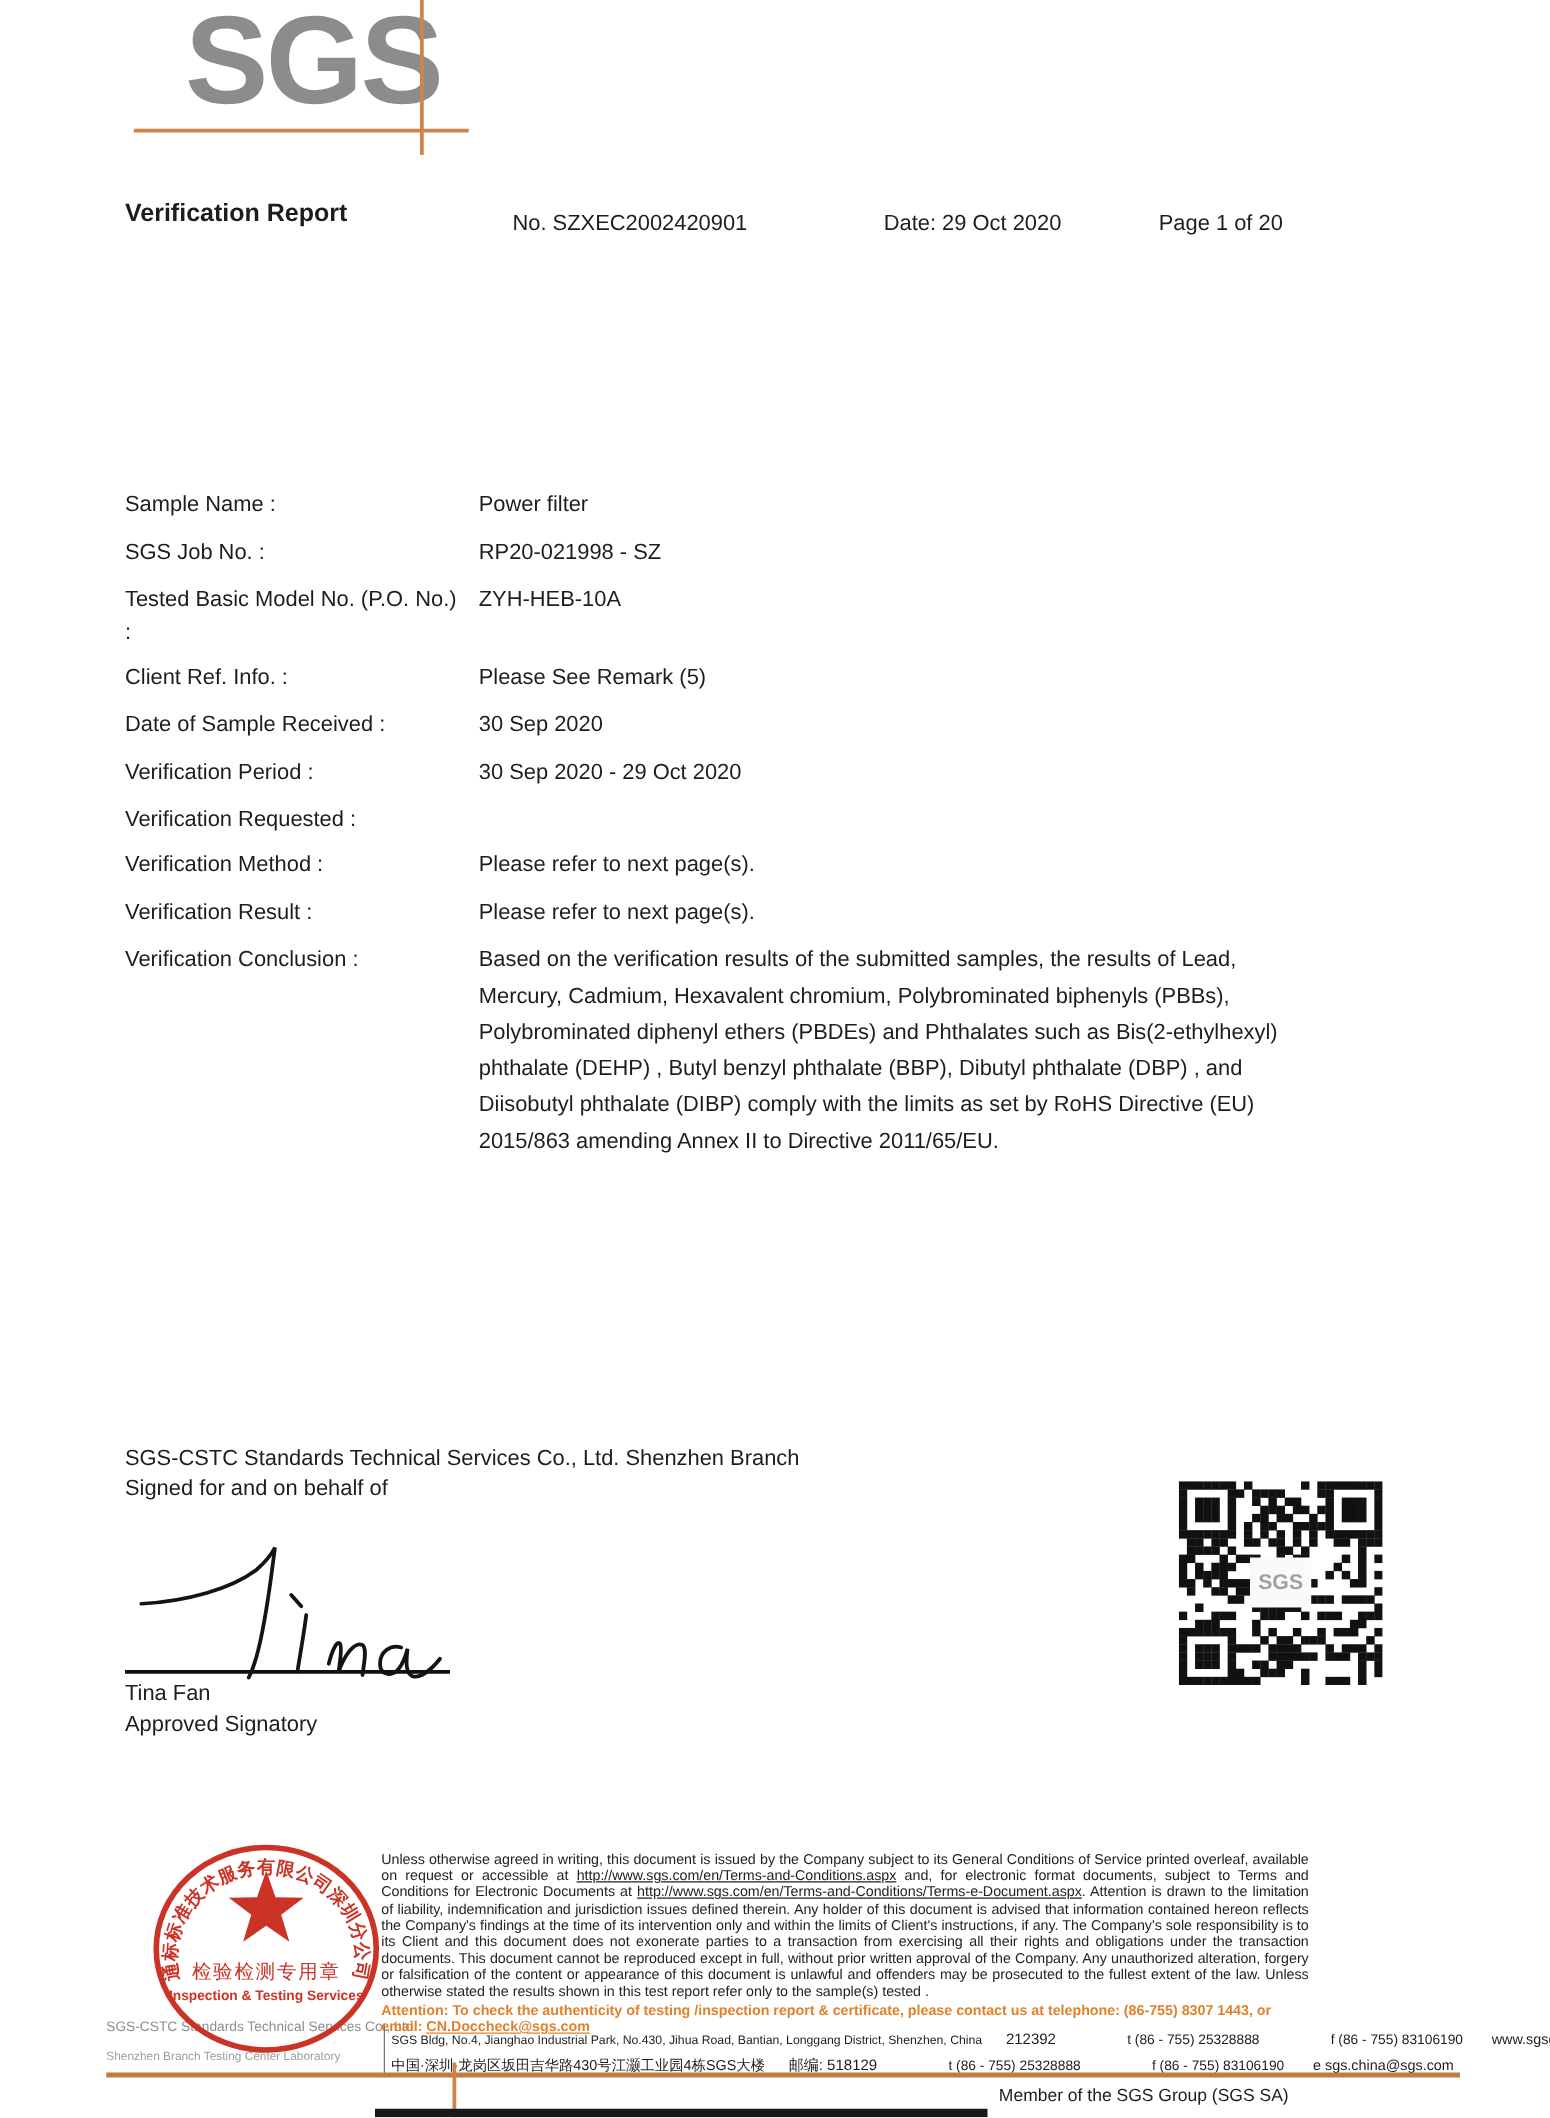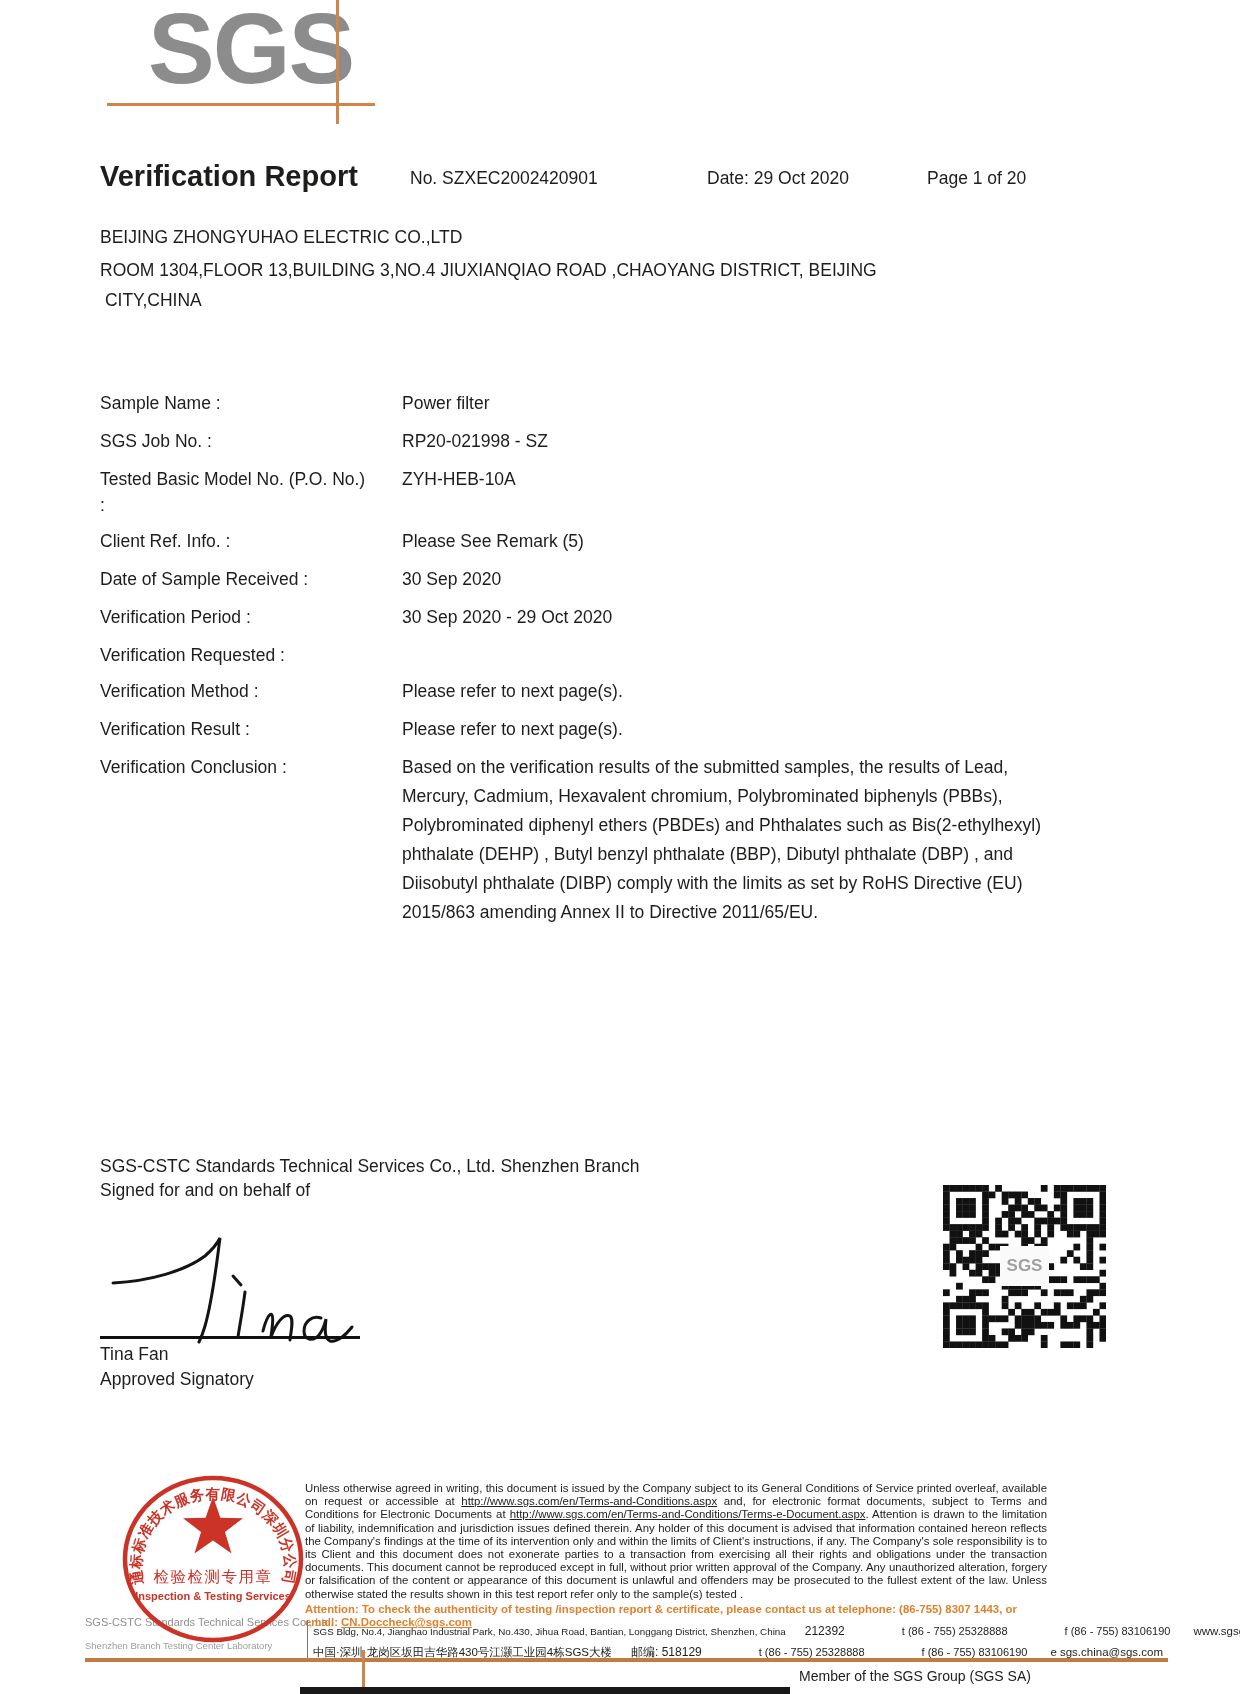--- a/index.html
+++ b/index.html
@@ -8,33 +8,33 @@
     font-family:"Liberation Sans",sans-serif;color:#1d1d1b;overflow:hidden;border-radius:13px;
   }
   
   .logo{
     position:absolute;left:148px;top:-8px;font-size:100px;font-weight:bold;
     color:#8c8c8c;letter-spacing:-2px;line-height:112px;
   }
   .logo-hline{position:absolute;left:107px;top:103px;width:268px;height:3px;background:#cf854a;}
   .logo-vline{position:absolute;left:336px;top:0;width:3px;height:124px;background:#cf854a;}
   
-  .title{position:absolute;left:100px;top:160px;font-size:29px;font-weight:bold;}
+  .title{position:absolute;left:100px;top:160px;font-size:20px;font-weight:bold;}
   .hmeta{position:absolute;top:168px;font-size:17.5px;}
   .report-no{left:410px;}
   .report-date{left:707px;}
   .report-page{left:927px;}
   
   .client{position:absolute;left:100px;top:222px;font-size:17.5px;line-height:30px;}
   .client .name{margin-bottom:3px;}
   .client .addr{white-space:pre-wrap;}
   
   .fields{position:absolute;left:100px;top:390px;width:950px;font-size:17.5px;line-height:26px;}
   .field-row{display:flex;margin-bottom:10px;}
-  .field-label{width:272px;flex-shrink:0;padding-right:30px;}
+  .field-label{width:272px;flex-shrink:0;padding-right:11px;}
   .field-value{flex:1;line-height:29px;margin-top:-1px;}
   
   .signed{position:absolute;left:100px;top:1154px;font-size:17.5px;line-height:24px;}
   .sig-svg{position:absolute;left:105px;top:1230px;}
   .sig-line{position:absolute;left:100px;top:1336px;width:260px;height:2.5px;background:#111;}
   .sig-name{position:absolute;left:100px;top:1344px;font-size:17.5px;}
   .sig-title{position:absolute;left:100px;top:1369px;font-size:17.5px;}
   
   .qr{position:absolute;left:943px;top:1185px;width:163px;height:163px;}
   .qr svg{display:block;width:163px;height:163px;fill:#111;}
@@ -73,25 +73,20 @@
 
   <div class="logo">SGS</div>
   <div class="logo-hline"></div>
   <div class="logo-vline"></div>
 
   <div class="title">Verification Report</div>
   <div class="hmeta report-no">No. SZXEC2002420901</div>
   <div class="hmeta report-date">Date: 29 Oct 2020</div>
   <div class="hmeta report-page">Page 1 of 20</div>
 
-  <div class="client">
-    <div class="name">BEIJING ZHONGYUHAO ELECTRIC CO.,LTD</div>
-    <div class="addr">ROOM 1304,FLOOR 13,BUILDING 3,NO.4 JIUXIANQIAO ROAD ,CHAOYANG DISTRICT, BEIJING</div>
-    <div class="addr"> CITY,CHINA</div>
-  </div>
 
   <div class="fields">
     <div class="field-row">
       <div class="field-label">Sample Name :</div>
       <div class="field-value">Power filter</div>
     </div>
     <div class="field-row">
       <div class="field-label">SGS Job No. :</div>
       <div class="field-value">RP20-021998 - SZ</div>
     </div>

